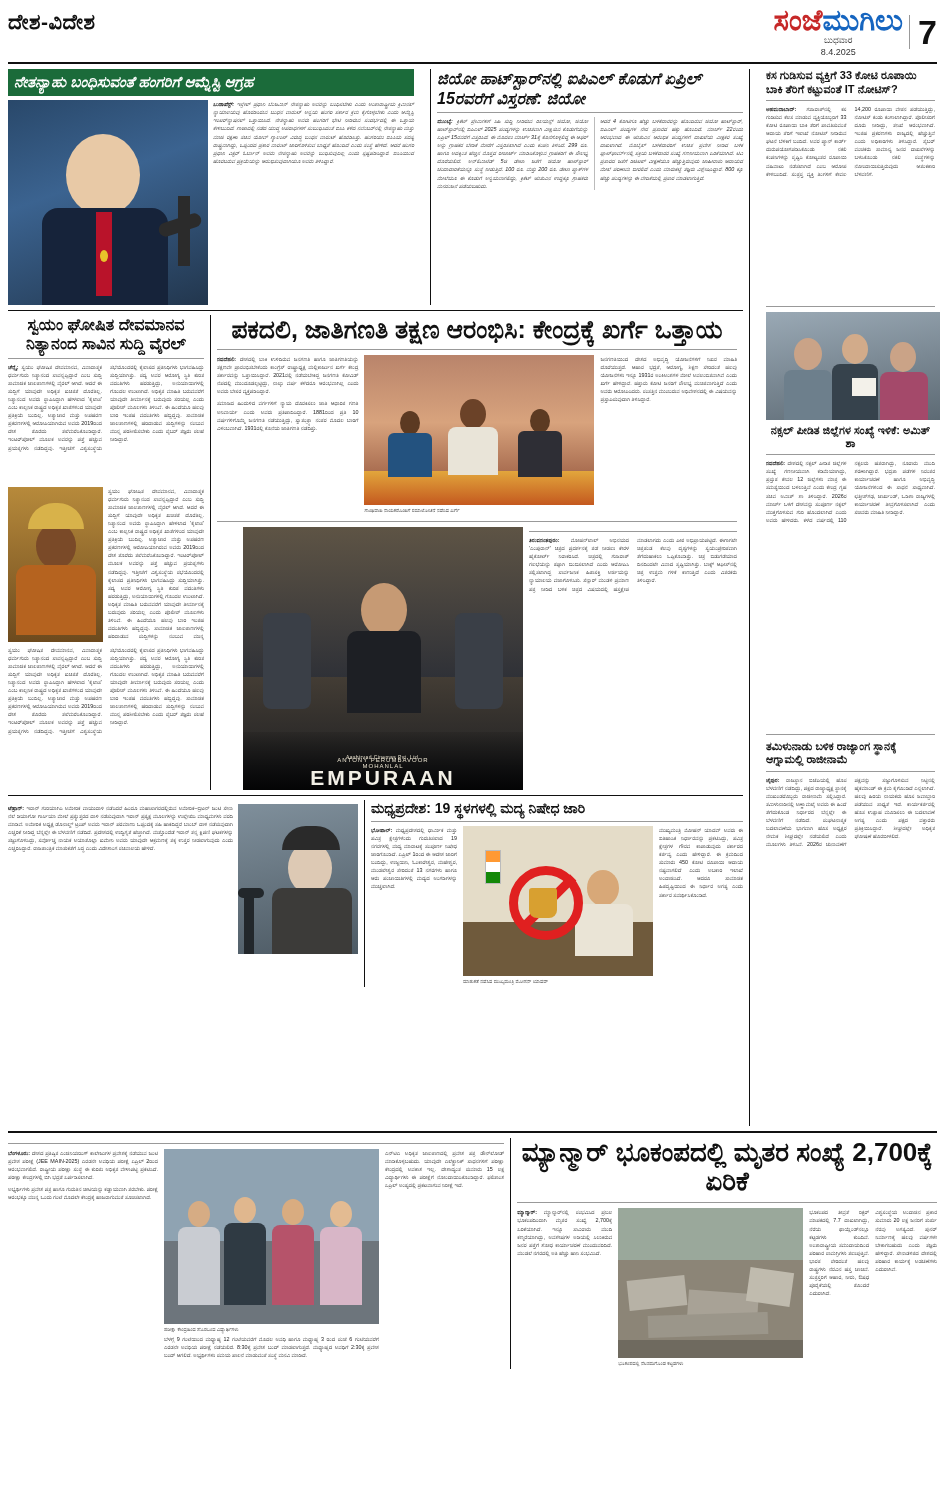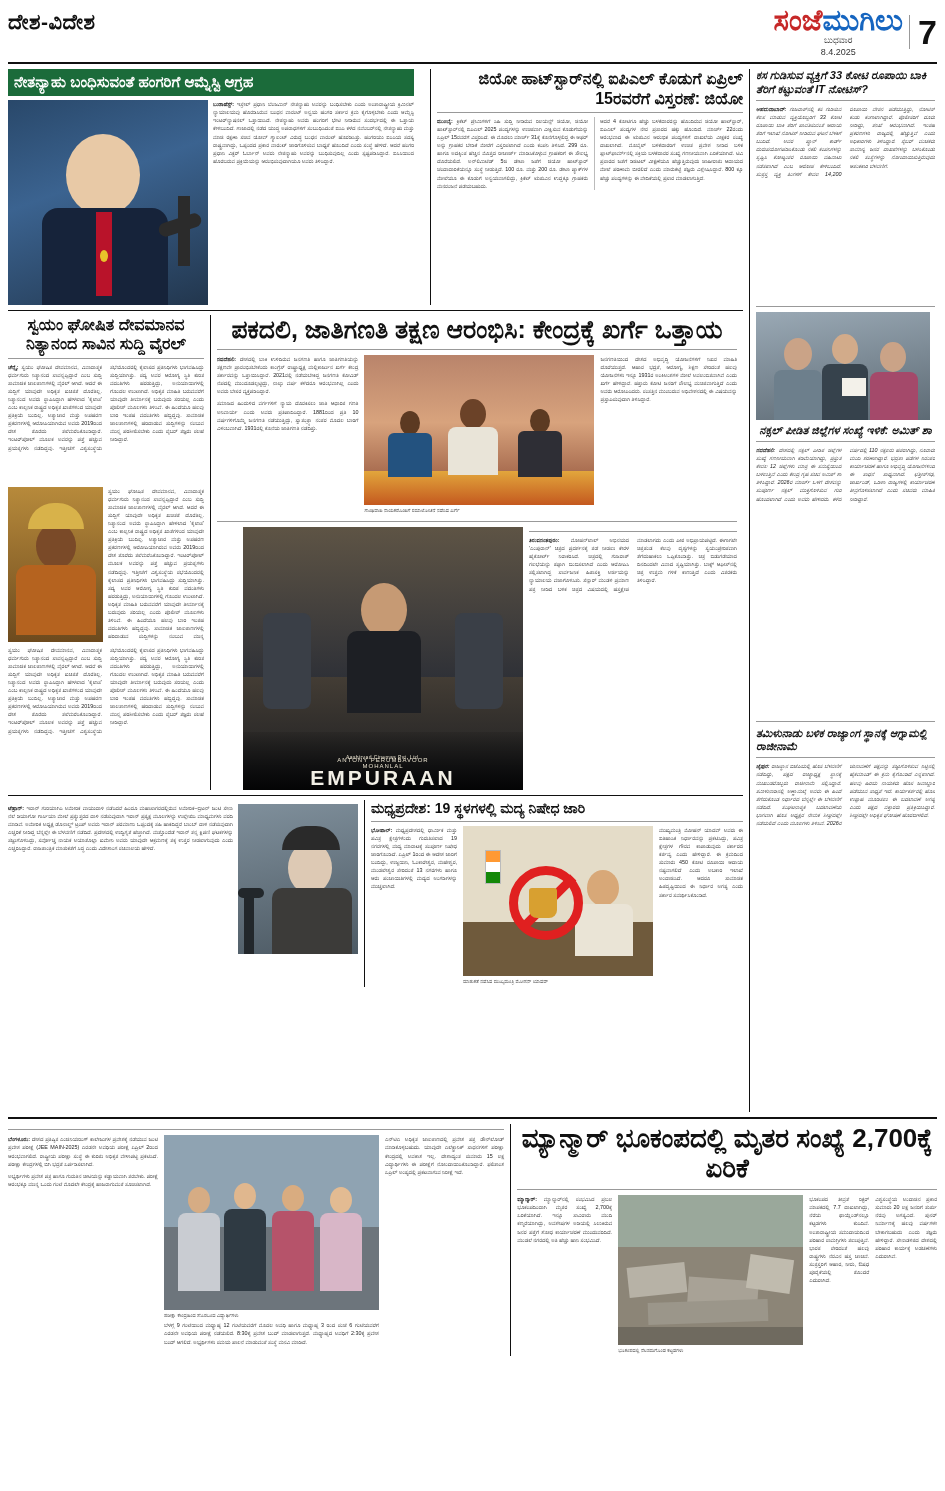--- a/index.html
+++ b/index.html
@@ -25,24 +25,24 @@
   .body-txt { font-size:5.4px; line-height:1.5; text-align:justify; color:#222; }
   .body-txt b { font-weight:bold; }
   .rule { border-top:1px solid #111; }
   .thin { border-top:1px solid #999; }
   .photo { background:#cfd6dc; position:relative; overflow:hidden; }
   .cap { font-size:5px; color:#333; padding:2px 0; line-height:1.4; }
 
   
   .grid { display:flex; gap:6px; margin-top:5px; }
   .col-main { width:735px; }
-  .col-right { width:186px; border-left:1px solid #111; padding-left:6px;font-style:italic; }
+  .col-right { width:186px; border-left:1px solid #111; padding-left:16px; }
 
   
-  .toprow { display:flex; gap:16px; }
+  .toprow { display:flex; gap:16px;font-style:italic; }
   .tr-a { width:410px; }
   .tr-b { width:313px; border-left:1px solid #111; padding-left:6px; }
 
   .band { background:#1b6b3a; color:#fff; padding:4px 6px; font-size:15px; font-weight:bold; line-height:1.25; }
   .band.teal { background:#0f6e63; }
 
   .headline-big { font-size:25px; font-weight:bold; text-align:center; line-height:1.15; color:#111; }
   .headline-mid { font-size:16px; font-weight:bold; line-height:1.2; }
   .headline-sm { font-size:12.5px; font-weight:bold; line-height:1.2; }
 
@@ -106,21 +106,21 @@
               <div style="position:absolute;left:150px;top:118px;width:44px;height:14px;background:#2b2b2b;border-radius:7px;transform:rotate(-18deg);"></div>
               <div style="position:absolute;left:170px;top:96px;width:12px;height:70px;background:#2b2b2b;"></div>
             </div>
             <div style="flex:1;">
               <div class="body-txt"><b>ಬುಡಾಪೆಸ್ಟ್:</b> <span>ಇಸ್ರೇಲ್ ಪ್ರಧಾನಿ ಬೆಂಜಮಿನ್ ನೇತನ್ಯಾಹು ಅವರನ್ನು ಬಂಧಿಸಬೇಕು ಎಂದು ಅಂತಾರಾಷ್ಟ್ರೀಯ ಕ್ರಿಮಿನಲ್ ನ್ಯಾಯಾಲಯವು ಹೊರಡಿಸಿರುವ ಬಂಧನ ವಾರಂಟ್ ಅನ್ವಯ ಹಂಗರಿ ಸರ್ಕಾರ ಕ್ರಮ ಕೈಗೊಳ್ಳಬೇಕು ಎಂದು ಆಮ್ನೆಸ್ಟಿ ಇಂಟರ್‌ನ್ಯಾಷನಲ್ ಒತ್ತಾಯಿಸಿದೆ. ನೇತನ್ಯಾಹು ಅವರು ಹಂಗರಿಗೆ ಭೇಟಿ ನೀಡಿರುವ ಸಂದರ್ಭದಲ್ಲಿ ಈ ಒತ್ತಾಯ ಕೇಳಿಬಂದಿದೆ. ಗಾಜಾದಲ್ಲಿ ನಡೆದ ಯುದ್ಧ ಅಪರಾಧಗಳಿಗೆ ಸಂಬಂಧಿಸಿದಂತೆ ಐಸಿಸಿ ಕಳೆದ ನವೆಂಬರ್‌ನಲ್ಲಿ ನೇತನ್ಯಾಹು ಮತ್ತು ಮಾಜಿ ರಕ್ಷಣಾ ಸಚಿವ ಯೋವ್ ಗ್ಯಾಲಂಟ್ ವಿರುದ್ಧ ಬಂಧನ ವಾರಂಟ್ ಹೊರಡಿಸಿತ್ತು. ಹಂಗರಿಯು ಐಸಿಸಿಯ ಸದಸ್ಯ ರಾಷ್ಟ್ರವಾಗಿದ್ದು, ಒಪ್ಪಂದದ ಪ್ರಕಾರ ವಾರಂಟ್ ಜಾರಿಗೊಳಿಸುವ ಬಾಧ್ಯತೆ ಹೊಂದಿದೆ ಎಂದು ಸಂಸ್ಥೆ ಹೇಳಿದೆ. ಆದರೆ ಹಂಗರಿ ಪ್ರಧಾನಿ ವಿಕ್ಟರ್ ಓರ್ಬಾನ್ ಅವರು ನೇತನ್ಯಾಹು ಅವರನ್ನು ಬಂಧಿಸುವುದಿಲ್ಲ ಎಂದು ಸ್ಪಷ್ಟಪಡಿಸಿದ್ದಾರೆ. ಐಸಿಸಿಯಿಂದ ಹೊರಬರುವ ಪ್ರಕ್ರಿಯೆಯನ್ನು ಆರಂಭಿಸುವುದಾಗಿಯೂ ಅವರು ತಿಳಿಸಿದ್ದಾರೆ.</span></div>
             </div>
           </div>
         </div>
 
         <div class="tr-b">
-          <div class="headline-mid" style="text-align:right;">ಜಿಯೋ ಹಾಟ್‌ಸ್ಟಾರ್‌ನಲ್ಲಿ ಐಪಿಎಲ್ ಕೊಡುಗೆ ಏಪ್ರಿಲ್ 15ರವರೆಗೆ ವಿಸ್ತರಣೆ: ಜಿಯೋ</div>
+          <div class="headline-mid" style="text-align:left;">ಜಿಯೋ ಹಾಟ್‌ಸ್ಟಾರ್‌ನಲ್ಲಿ ಐಪಿಎಲ್ ಕೊಡುಗೆ ಏಪ್ರಿಲ್ 15ರವರೆಗೆ ವಿಸ್ತರಣೆ: ಜಿಯೋ</div>
           <div class="thin" style="margin:4px 0;"></div>
           <div style="display:flex; gap:6px;">
             <div style="width:152px;" class="body-txt"><b>ಮುಂಬೈ:</b> <span>ಕ್ರಿಕೆಟ್ ಪ್ರೇಮಿಗಳಿಗೆ ಸಿಹಿ ಸುದ್ದಿ ನೀಡಿರುವ ರಿಲಯನ್ಸ್ ಜಿಯೋ, ಜಿಯೋ ಹಾಟ್‌ಸ್ಟಾರ್‌ನಲ್ಲಿ ಐಪಿಎಲ್ 2025 ಪಂದ್ಯಗಳನ್ನು ಉಚಿತವಾಗಿ ವೀಕ್ಷಿಸುವ ಕೊಡುಗೆಯನ್ನು ಏಪ್ರಿಲ್ 15ರವರೆಗೆ ವಿಸ್ತರಿಸಿದೆ. ಈ ಮೊದಲು ಮಾರ್ಚ್ 31ಕ್ಕೆ ಕೊನೆಗೊಳ್ಳಲಿದ್ದ ಈ ಆಫರ್ ಅನ್ನು ಗ್ರಾಹಕರ ಬೇಡಿಕೆ ಮೇರೆಗೆ ವಿಸ್ತರಿಸಲಾಗಿದೆ ಎಂದು ಕಂಪನಿ ತಿಳಿಸಿದೆ. 299 ರೂ. ಹಾಗೂ ಅದಕ್ಕಿಂತ ಹೆಚ್ಚಿನ ಮೊತ್ತದ ರೀಚಾರ್ಜ್ ಮಾಡಿಸಿಕೊಳ್ಳುವ ಗ್ರಾಹಕರಿಗೆ ಈ ಸೌಲಭ್ಯ ದೊರೆಯಲಿದೆ. ಅನ್‌ಲಿಮಿಟೆಡ್ 5ಜಿ ಡೇಟಾ ಜತೆಗೆ ಜಿಯೋ ಹಾಟ್‌ಸ್ಟಾರ್ ಚಂದಾದಾರಿಕೆಯನ್ನೂ ಸಂಸ್ಥೆ ನೀಡುತ್ತಿದೆ. 100 ರೂ. ಮತ್ತು 200 ರೂ. ಡೇಟಾ ಪ್ಯಾಕ್‌ಗಳ ಮೇಲೆಯೂ ಈ ಕೊಡುಗೆ ಅನ್ವಯವಾಗಲಿದ್ದು, ಕ್ರಿಕೆಟ್ ಋತುವಿನ ಉದ್ದಕ್ಕೂ ಗ್ರಾಹಕರು ಮನರಂಜನೆ ಪಡೆಯಬಹುದು.</span></div>
             <div style="width:150px;border-left:1px solid #bbb;padding-left:5px;" class="body-txt">ಆದರೆ 4 ಕೋಟಿಗೂ ಹೆಚ್ಚು ಬಳಕೆದಾರರನ್ನು ಹೊಂದಿರುವ ಜಿಯೋ ಹಾಟ್‌ಸ್ಟಾರ್, ಐಪಿಎಲ್ ಪಂದ್ಯಗಳ ನೇರ ಪ್ರಸಾರದ ಹಕ್ಕು ಹೊಂದಿದೆ. ಮಾರ್ಚ್ 22ರಂದು ಆರಂಭವಾದ ಈ ಋತುವಿನ ಆರಂಭಿಕ ಪಂದ್ಯಗಳಿಗೆ ದಾಖಲೆಯ ವೀಕ್ಷಕರ ಸಂಖ್ಯೆ ದಾಖಲಾಗಿದೆ. ಮೊಬೈಲ್ ಬಳಕೆದಾರರಿಗೆ ಉಚಿತ ಪ್ರವೇಶ ನೀಡಿದ ಬಳಿಕ ಪ್ಲಾಟ್‌ಫಾರ್ಮ್‌ನಲ್ಲಿ ಸಕ್ರಿಯ ಬಳಕೆದಾರರ ಸಂಖ್ಯೆ ಗಣನೀಯವಾಗಿ ಏರಿಕೆಯಾಗಿದೆ. ಟಿವಿ ಪ್ರಸಾರದ ಜತೆಗೆ ಡಿಜಿಟಲ್ ವೀಕ್ಷಣೆಯೂ ಹೆಚ್ಚುತ್ತಿರುವುದು ಜಾಹೀರಾತು ಆದಾಯದ ಮೇಲೆ ಪರಿಣಾಮ ಬೀರಲಿದೆ ಎಂದು ಮಾರುಕಟ್ಟೆ ತಜ್ಞರು ವಿಶ್ಲೇಷಿಸಿದ್ದಾರೆ. 800 ಕ್ಕೂ ಹೆಚ್ಚು ಪಂದ್ಯಗಳನ್ನು ಈ ವೇದಿಕೆಯಲ್ಲಿ ಪ್ರಸಾರ ಮಾಡಲಾಗುತ್ತಿದೆ.</div>
           </div>
         </div>
       </div>
 
       <div class="rule" style="margin:5px 0 4px;"></div>
 

